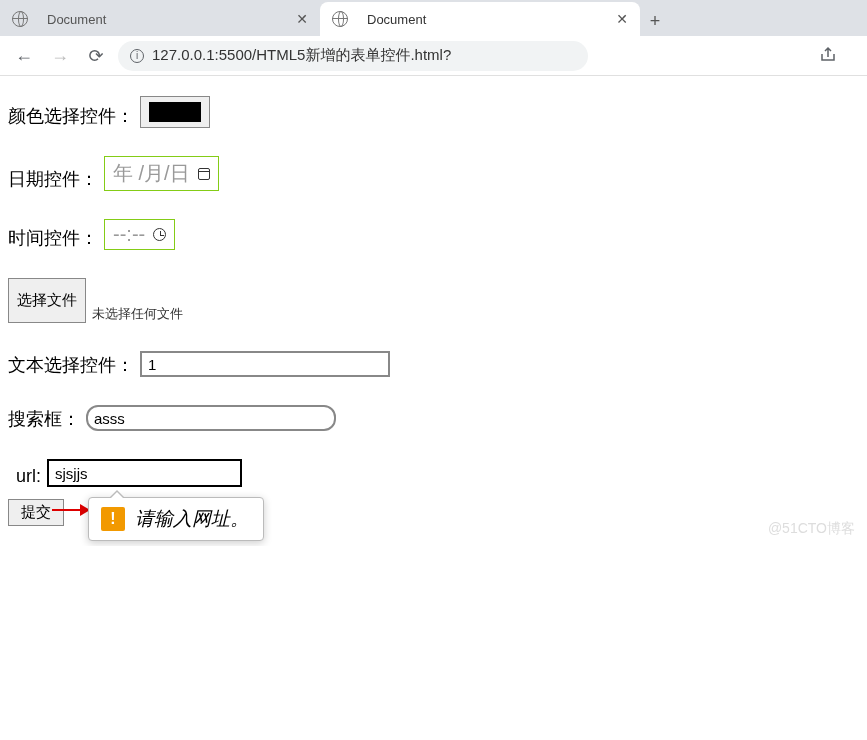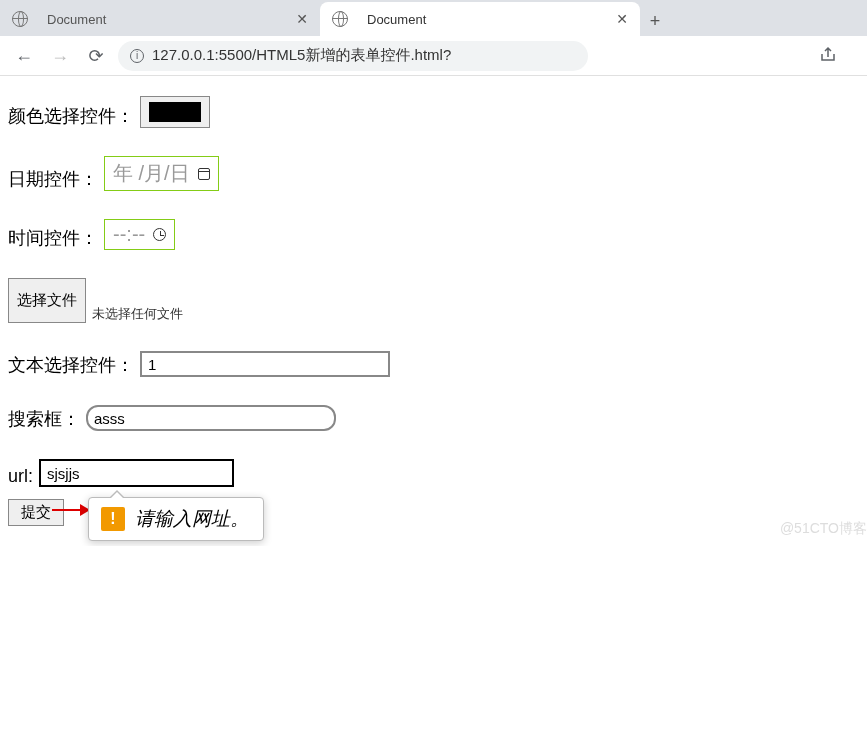--- a/index.html
+++ b/index.html
@@ -185,21 +185,21 @@
       position: absolute; left: 44px; top: 10px;
       width: 36px; height: 2px; background: #d00;
     }
     .arrow::after {
       content: ''; position: absolute; right: -2px; top: -5px;
       border-left: 10px solid #d00;
       border-top: 6px solid transparent;
       border-bottom: 6px solid transparent;
     }
     .watermark {
-      position: absolute; bottom: 8px; right: 0;
+      position: absolute; bottom: 8px; right: 12px;
       color: #ddd; font-size: 14px;
     }
   </style>
 </head>
 <body>
 
 <div class="tab-strip">
   <div class="tab inactive">
     <span class="globe-icon"></span>
     <span>Document</span>
@@ -263,21 +263,21 @@
     <span class="label">文本选择控件：</span>
     <input class="text-input number-input" value="1" style="">
   </div>
 
 
   <div class="row">
     <span class="label">搜索框：</span>
     <input class="text-input search-input" value="asss" style="">
   </div>
 
-  <div class="row" style="margin-bottom:12px;">
+  <div class="row" style="margin-bottom:12px;margin-left:8px;">
     <span class="label">url:</span>
     <input class="url-input" value="sjsjjs" style="">
   </div>
 
   <div class="row tooltip-row" style="margin-bottom:0;">
     <button class="submit-btn">提交</button>
     <div class="arrow"></div>
     <div class="tooltip">
       <div class="warn-icon">!</div>
       <span class="tooltip-text">请输入网址。</span>

